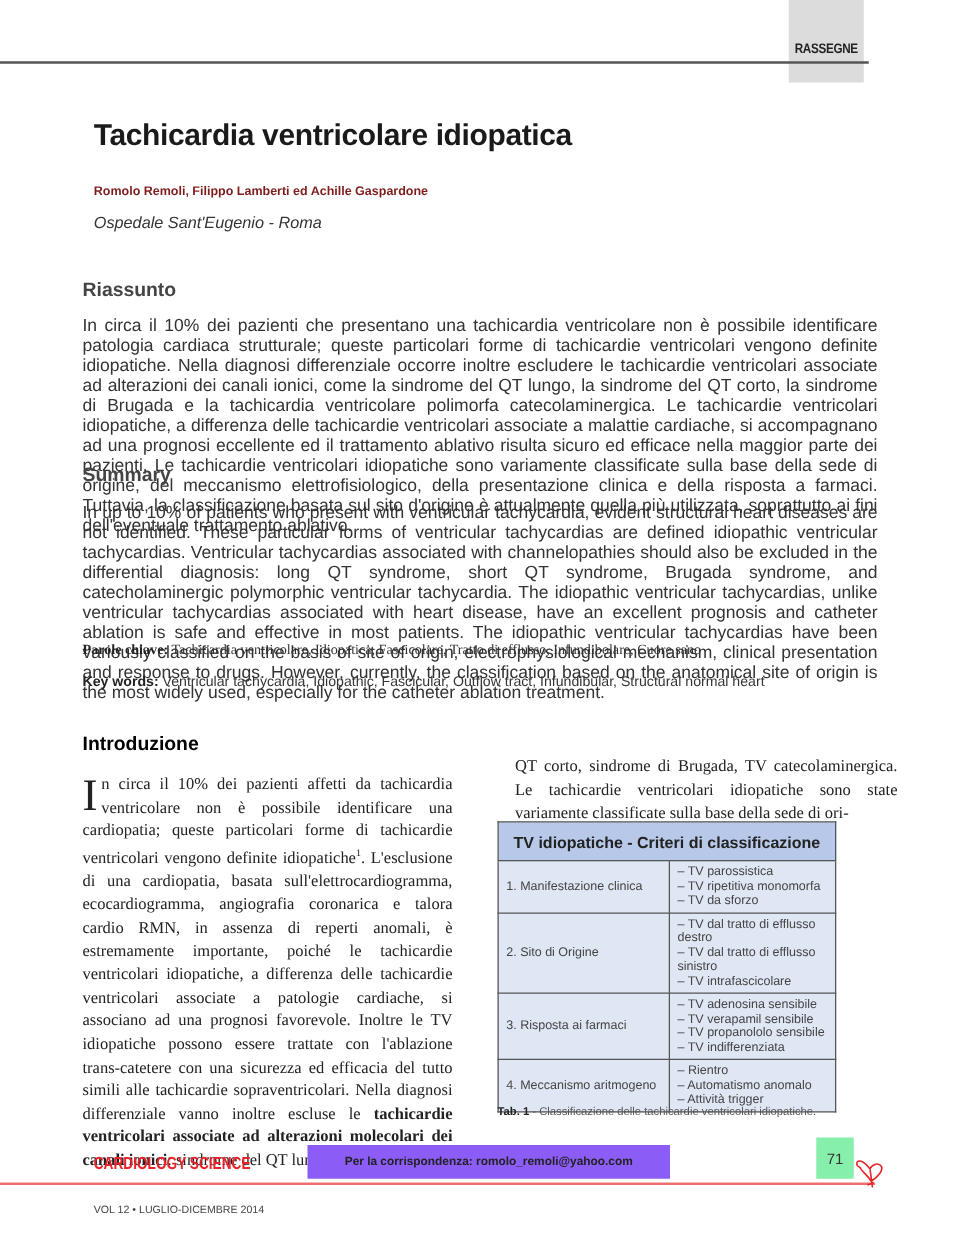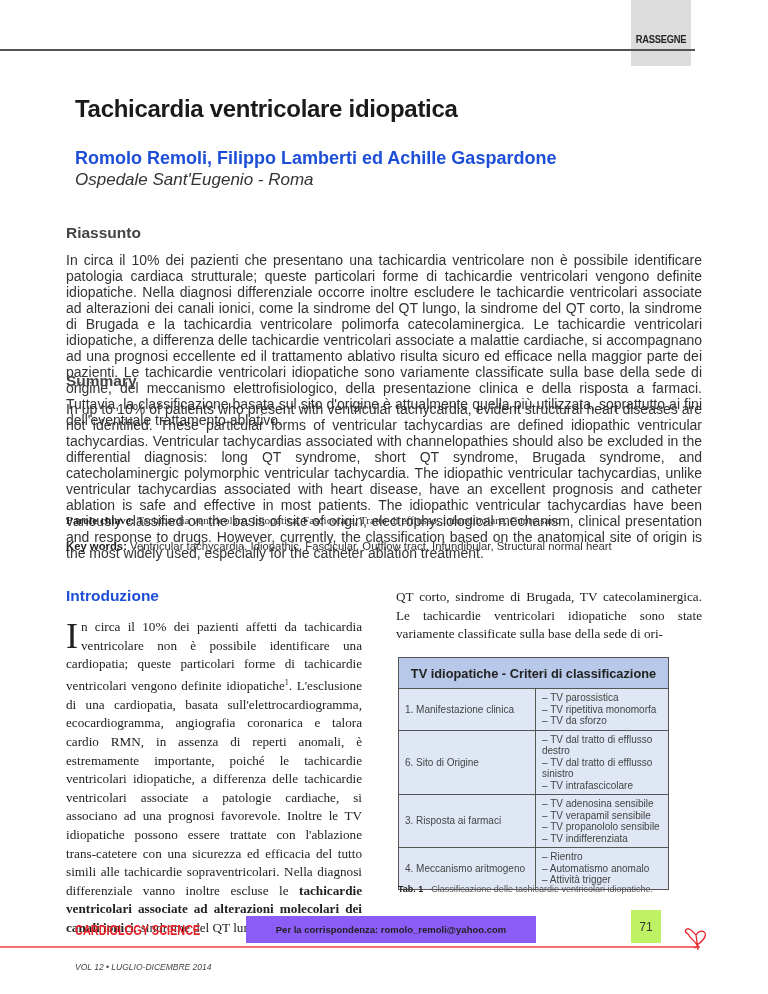--- a/index.html
+++ b/index.html
@@ -5,53 +5,53 @@
   html, body { margin:0; padding:0; background:#fff; }
   body { width:768px; height:994px; position:relative; overflow:hidden; font-family:"Liberation Sans", sans-serif; color:#222; }
 
   
   .hdr-tab { position:absolute; left:631px; top:0; width:60px; height:66px; background:#dcdcdc; }
   .hdr-label { position:absolute; left:631px; top:33px; width:60px; text-align:center; font-family:"Liberation Sans", sans-serif; font-weight:bold; font-size:11px; letter-spacing:-0.3px; color:#222; transform:scaleX(0.85); transform-origin:center; }
   .hdr-line { position:absolute; left:0; top:49px; width:695px; height:2px; background:#555; }
 
   
   .title { position:absolute; left:75px; top:95px; font-size:24px; font-weight:bold; color:#1a1a1a; letter-spacing:-0.3px; margin:0; }
-  .authors { position:absolute; left:75px; top:148px; font-size:18px; font-weight:bold; color:#1d4ed8; margin:0; }
-  .affil { position:absolute; left:75px; top:170px; font-size:17px; font-style:italic; color:#333; margin:0; }
+  .authors { position:absolute; left:75px; top:148px; font-size:10px; font-weight:bold; color:#7f1d1d; margin:0; }
+  .affil { position:absolute; left:75px; top:170px; font-size:13px; font-style:italic; color:#333; margin:0; }
 
   .section-h { position:absolute; left:66px; font-size:15.5px; font-weight:bold; color:#444; margin:0; }
   .abstract { position:absolute; left:66px; width:636px; font-size:14px; line-height:16px; color:#333; text-align:justify; margin:0; }
 
   .kw { position:absolute; left:66px; width:660px; font-size:11.3px; color:#333; margin:0; }
   .kw b { color:#222; }
 
   
   .col-left { position:absolute; left:66px; top:618px; width:296px; font-family:"Liberation Serif", serif; font-size:13.2px; line-height:18.6px; color:#222; text-align:justify; margin:0; }
   .col-left .dropcap { float:left; font-size:36px; line-height:30px; margin:3px 3px 0 0; font-family:"Liberation Serif", serif; }
   .col-left sup { font-size:8px; }
-  .col-right { position:absolute; left:396px; top:588px; width:306px; font-family:"Liberation Serif", serif; font-size:13.2px; line-height:18.6px; color:#222; text-align:justify; margin:0; }
-  .intro-h { position:absolute; left:66px; top:587px; font-size:15.5px; font-weight:bold; color:#1d4ed8; margin:0; }
+  .col-right { position:absolute; left:396px; top:588px; width:306px; font-family:"Liberation Serif", serif; font-size:13.2px; line-height:18.6px; color:#222; text-align:justify; margin:16px; }
+  .intro-h { position:absolute; left:66px; top:587px; font-size:15.5px; font-weight:bold; color:#000000; margin:0; }
 
   
   .tbl { position:absolute; left:398px; top:657px; width:271px; border-collapse:collapse; background:#dfe6f4; border:1.5px solid #555; font-family:"Liberation Sans", sans-serif; }
   .tbl th { background:#b7c8e8; font-size:12.8px; font-weight:bold; color:#222; height:30px; border-bottom:1.5px solid #555; text-align:center; padding:0; }
   .tbl td { font-size:10px; color:#444; border:1.5px solid #555; vertical-align:middle; padding:3px 6px; line-height:11.5px; }
   .tbl td.c1 { width:124px; }
   .tbl ul { list-style:none; margin:0; padding:0; }
   .tbl li::before { content:"–  "; }
   .caption { position:absolute; left:382px; top:868px; font-size:9px; color:#555; margin:16px; }
   .caption b { color:#222; }
 
   
   .brand { position:absolute; left:75px; top:922px; font-weight:bold; font-size:14px; color:#e8232a; transform:scaleX(0.78); transform-origin:left; letter-spacing:0px; }
   .corr { position:absolute; left:246px; top:916px; width:290px; height:27px; background:#8b5cf6; font-size:9.5px; font-weight:bold; color:#222; display:flex; align-items:center; justify-content:center; }
-  .pagebox { position:absolute; left:631px; top:910px; width:30px; height:33px; background:#bef264; font-size:12px; color:#333; display:flex; align-items:center; justify-content:center; }
+  .pagebox { position:absolute; left:653px; top:910px; width:30px; height:33px; background:#86efac; font-size:12px; color:#333; display:flex; align-items:center; justify-content:center; }
   .red-line { position:absolute; left:0; top:946px; width:700px; height:2px; background:#f07070; }
   .heart { position:absolute; left:682px; top:926px; width:30px; height:30px; }
-  .vol { position:absolute; left:75px; top:962px; font-size:8.5px; font-style:italic; color:#444; }
+  .vol { position:absolute; left:75px; top:962px; font-size:8.5px; color:#444; }
 </style>
 </head>
 <body>
 
 <div class="hdr-tab"></div>
 <div class="hdr-line"></div>
 <div class="hdr-label">RASSEGNE</div>
 
 <h1 class="title">Tachicardia ventricolare idiopatica</h1>
 <p class="authors">Romolo Remoli, Filippo Lamberti ed Achille Gaspardone</p>
@@ -81,21 +81,21 @@
         <td class="c1">1. Manifestazione clinica</td>
         <td>
           <ul>
             <li>TV parossistica</li>
             <li>TV ripetitiva monomorfa</li>
             <li>TV da sforzo</li>
           </ul>
         </td>
       </tr>
       <tr>
-        <td class="c1">6. Sito di Origine</td>
+        <td class="c1">2. Sito di Origine</td>
         <td>
           <ul>
             <li>TV dal tratto di efflusso destro</li>
             <li>TV dal tratto di efflusso sinistro</li>
             <li>TV intrafascicolare</li>
           </ul>
         </td>
       </tr>
       <tr>
         <td class="c1">3. Risposta ai farmaci</td>

